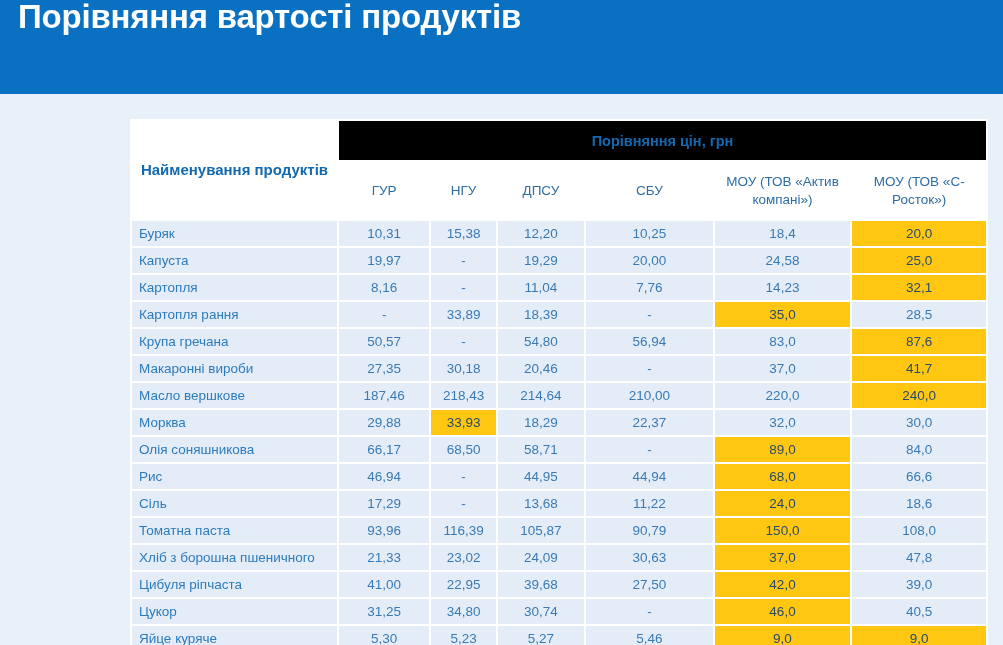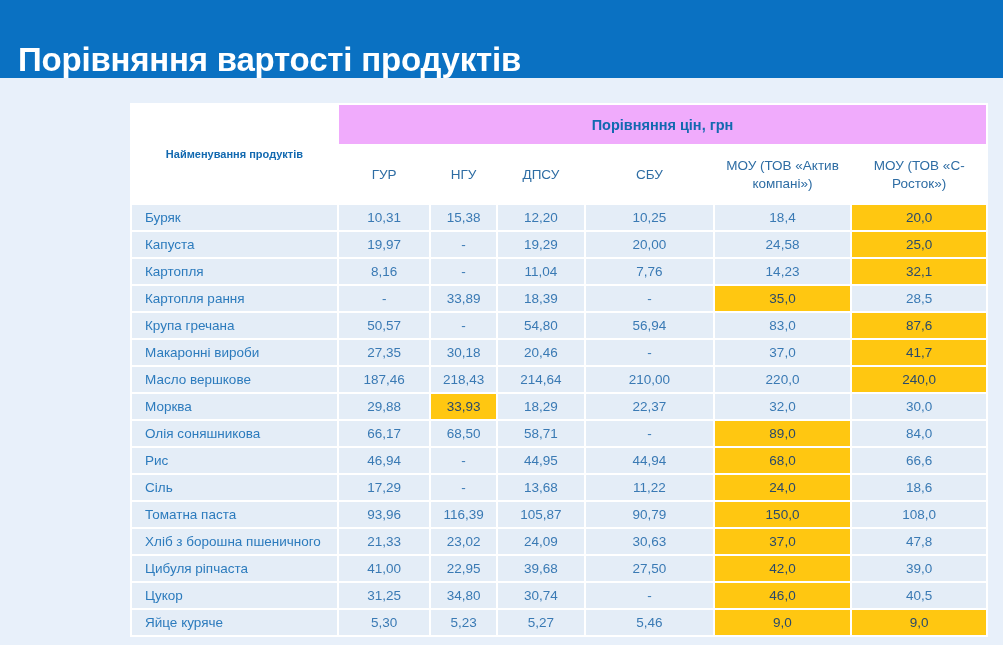--- a/index.html
+++ b/index.html
@@ -10,24 +10,24 @@
     overflow: hidden;
   }
   body {
     background: #e8f0fa;
     font-family: "Liberation Sans", "DejaVu Sans", sans-serif;
   }
 
   
   .banner {
     width: 1003px;
-    height: 78px;
+    height: 94px;
     background: #0a71c2;
     display: flex;
-    align-items: flex-end;
+    align-items: flex-start;
     padding: 0 0 0 18px;
   }
   .banner-title {
     color: #ffffff;
     font-size: 33px;
     font-weight: bold;
     letter-spacing: -0.2px;
     line-height: 1.05;
     white-space: nowrap;
   }
@@ -64,29 +64,29 @@
 
   th, td {
     padding: 0;
     margin: 0;
   }
 
   
   th.hdr-name {
     background: #ffffff;
     color: #1269b0;
-    font-size: 11px;
+    font-size: 15px;
     font-weight: bold;
     text-align: center;
     line-height: 1.35;
     vertical-align: middle;
     padding: 6px 8px;
   }
   th.hdr-group {
-    background: #f0abfc;
+    background: #000000;
     color: #1269b0;
     font-size: 14.5px;
     font-weight: bold;
     text-align: center;
     vertical-align: middle;
     height: 39px;
     padding: 4px 6px;
   }
   th.hdr-col {
     background: #ffffff;
@@ -111,21 +111,21 @@
     padding: 2px 4px;
     white-space: nowrap;
   }
   td.cell-name {
     background: #e4edf7;
     color: #2c7bbd;
     font-size: 13.5px;
     text-align: left;
     vertical-align: middle;
     height: 25px;
-    padding: 2px 4px 2px 13px;
+    padding: 2px 4px 2px 7px;
     white-space: nowrap;
   }
   td.cell.hl {
     background: #ffc711;
     color: #2a4a6b;
     font-weight: normal;
   }
 </style>
 </head>
 <body>

